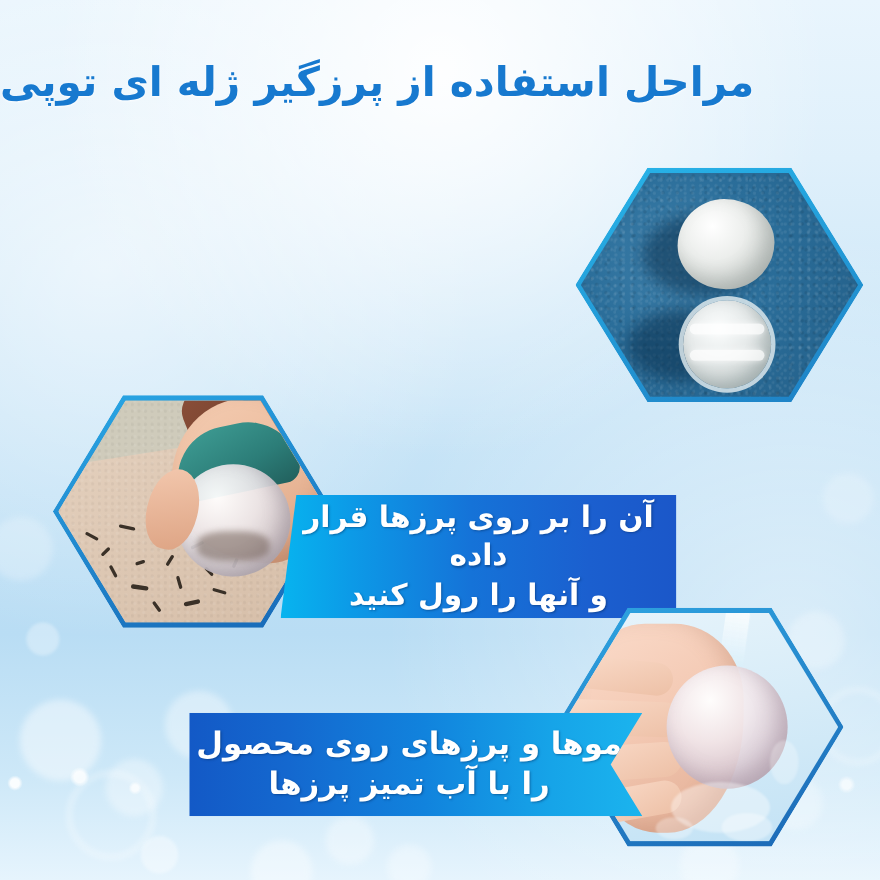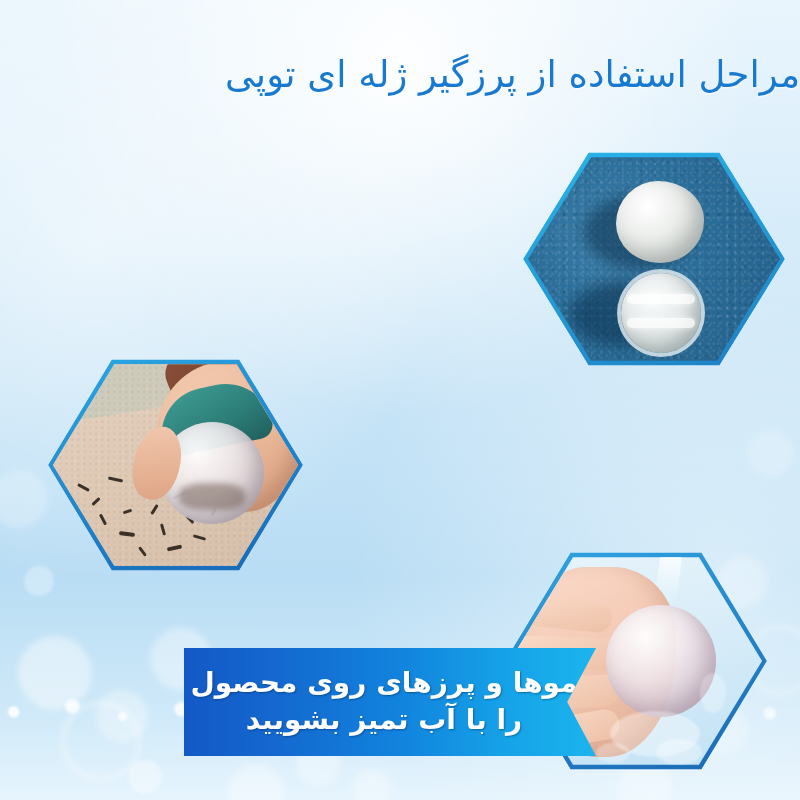--- a/index.html
+++ b/index.html
@@ -41,22 +41,22 @@
       radial-gradient(circle at 68% 44%, rgba(255,255,255,.8) 0 4px, rgba(255,255,255,0) 8px),
       radial-gradient(circle at 76% 58%, rgba(255,255,255,.72) 0 4px, rgba(255,255,255,0) 8px),
       radial-gradient(circle at 85% 47%, rgba(255,255,255,.8) 0 4px, rgba(255,255,255,0) 8px),
       radial-gradient(circle at 94% 55%, rgba(255,255,255,.7) 0 4px, rgba(255,255,255,0) 8px);
     filter:blur(.6px);opacity:.95;
   }
 
   
   .title{
     position:absolute;left:0;right:0;top:52px;
-    text-align:right;direction:rtl;
-    font-size:37px;font-weight:normal;color:#1779cf;
+    text-align:left;direction:rtl;
+    font-size:37px;font-weight:bold;color:#1779cf;
     letter-spacing:.5px;line-height:1.25;
     text-shadow:0 1px 2px rgba(255,255,255,.9);
   }
 
   
   .hex{
     position:absolute;
     clip-path:polygon(25% 2%, 75% 2%, 100% 50%, 75% 98%, 25% 98%, 0% 50%);
     overflow:hidden;
   }
@@ -179,21 +179,21 @@
     padding-left:40px;box-sizing:border-box;
     box-shadow:0 3px 10px rgba(15,70,140,.30);
   }
   #banner2{
     left:255px;top:450px;width:360px;height:112px;font-size:27px;
     background:linear-gradient(90deg,#07b4ef 0%, #0c9ae7 18%, #1573d8 48%, #1b5fcf 78%, #1b57c9 100%);
     clip-path:polygon(4% 0, 100% 0, 100% 100%, 0 100%);
     box-shadow:0 3px 10px rgba(15,70,140,.30);
   }
   #banner3{
-    left:184px;top:648px;width:412px;height:108px;font-size:28px;
+    left:172px;top:648px;width:412px;height:94px;font-size:28px;
     background:linear-gradient(90deg,#1359c6 0%, #1468cf 22%, #1183dd 52%, #16a4e8 80%, #1bb4ee 100%);
     clip-path:polygon(0 0, 100% 0, 93% 50%, 100% 100%, 0 100%);
     padding-right:12px;box-sizing:border-box;
     box-shadow:0 3px 10px rgba(15,70,140,.30);
   }
   .banner .lines{width:100%;}
   .banner .line{display:block;}
 </style>
 </head>
 <body>
@@ -267,20 +267,26 @@
         <div class="hand2"></div>
         <div class="roller-cap"></div>
         <div class="roller-ball">
           <div class="dirt"></div>
         </div>
         <div class="thumb2"></div>
       </div>
     </div>
   </div>
 
+  <div class="banner" id="banner2">
+    <span class="lines">
+      <span class="line">آن را بر روی پرزها قرار داده</span>
+      <span class="line">و آنها را رول کنید</span>
+    </span>
+  </div>
 
   <div class="hex" id="hex3">
     <div class="frame">
       <div class="inner">
         <div class="waterjet"></div>
         <div class="hand3"></div>
         <div class="finger" style="left:6px;top:46px;width:96px;height:30px;transform:rotate(6deg);"></div>
         <div class="finger" style="left:2px;top:84px;width:108px;height:32px;transform:rotate(2deg);"></div>
         <div class="finger" style="left:6px;top:124px;width:104px;height:32px;transform:rotate(-4deg);"></div>
         <div class="finger" style="left:18px;top:162px;width:92px;height:30px;transform:rotate(-10deg);"></div>
@@ -289,17 +295,17 @@
         <div class="splash" style="left:146px;top:186px;width:46px;height:26px;opacity:.5;"></div>
         <div class="splash" style="left:86px;top:190px;width:34px;height:20px;opacity:.45;"></div>
         <div class="splash" style="left:190px;top:120px;width:26px;height:40px;opacity:.4;"></div>
       </div>
     </div>
   </div>
 
   <div class="banner" id="banner3">
     <span class="lines">
       <span class="line">موها و پرزهای روی محصول</span>
-      <span class="line">را با آب تمیز بشویید</span>
+      <span class="line">را با آب تمیز پرزها</span>
     </span>
   </div>
 
 </div>
 
 </body></html>

